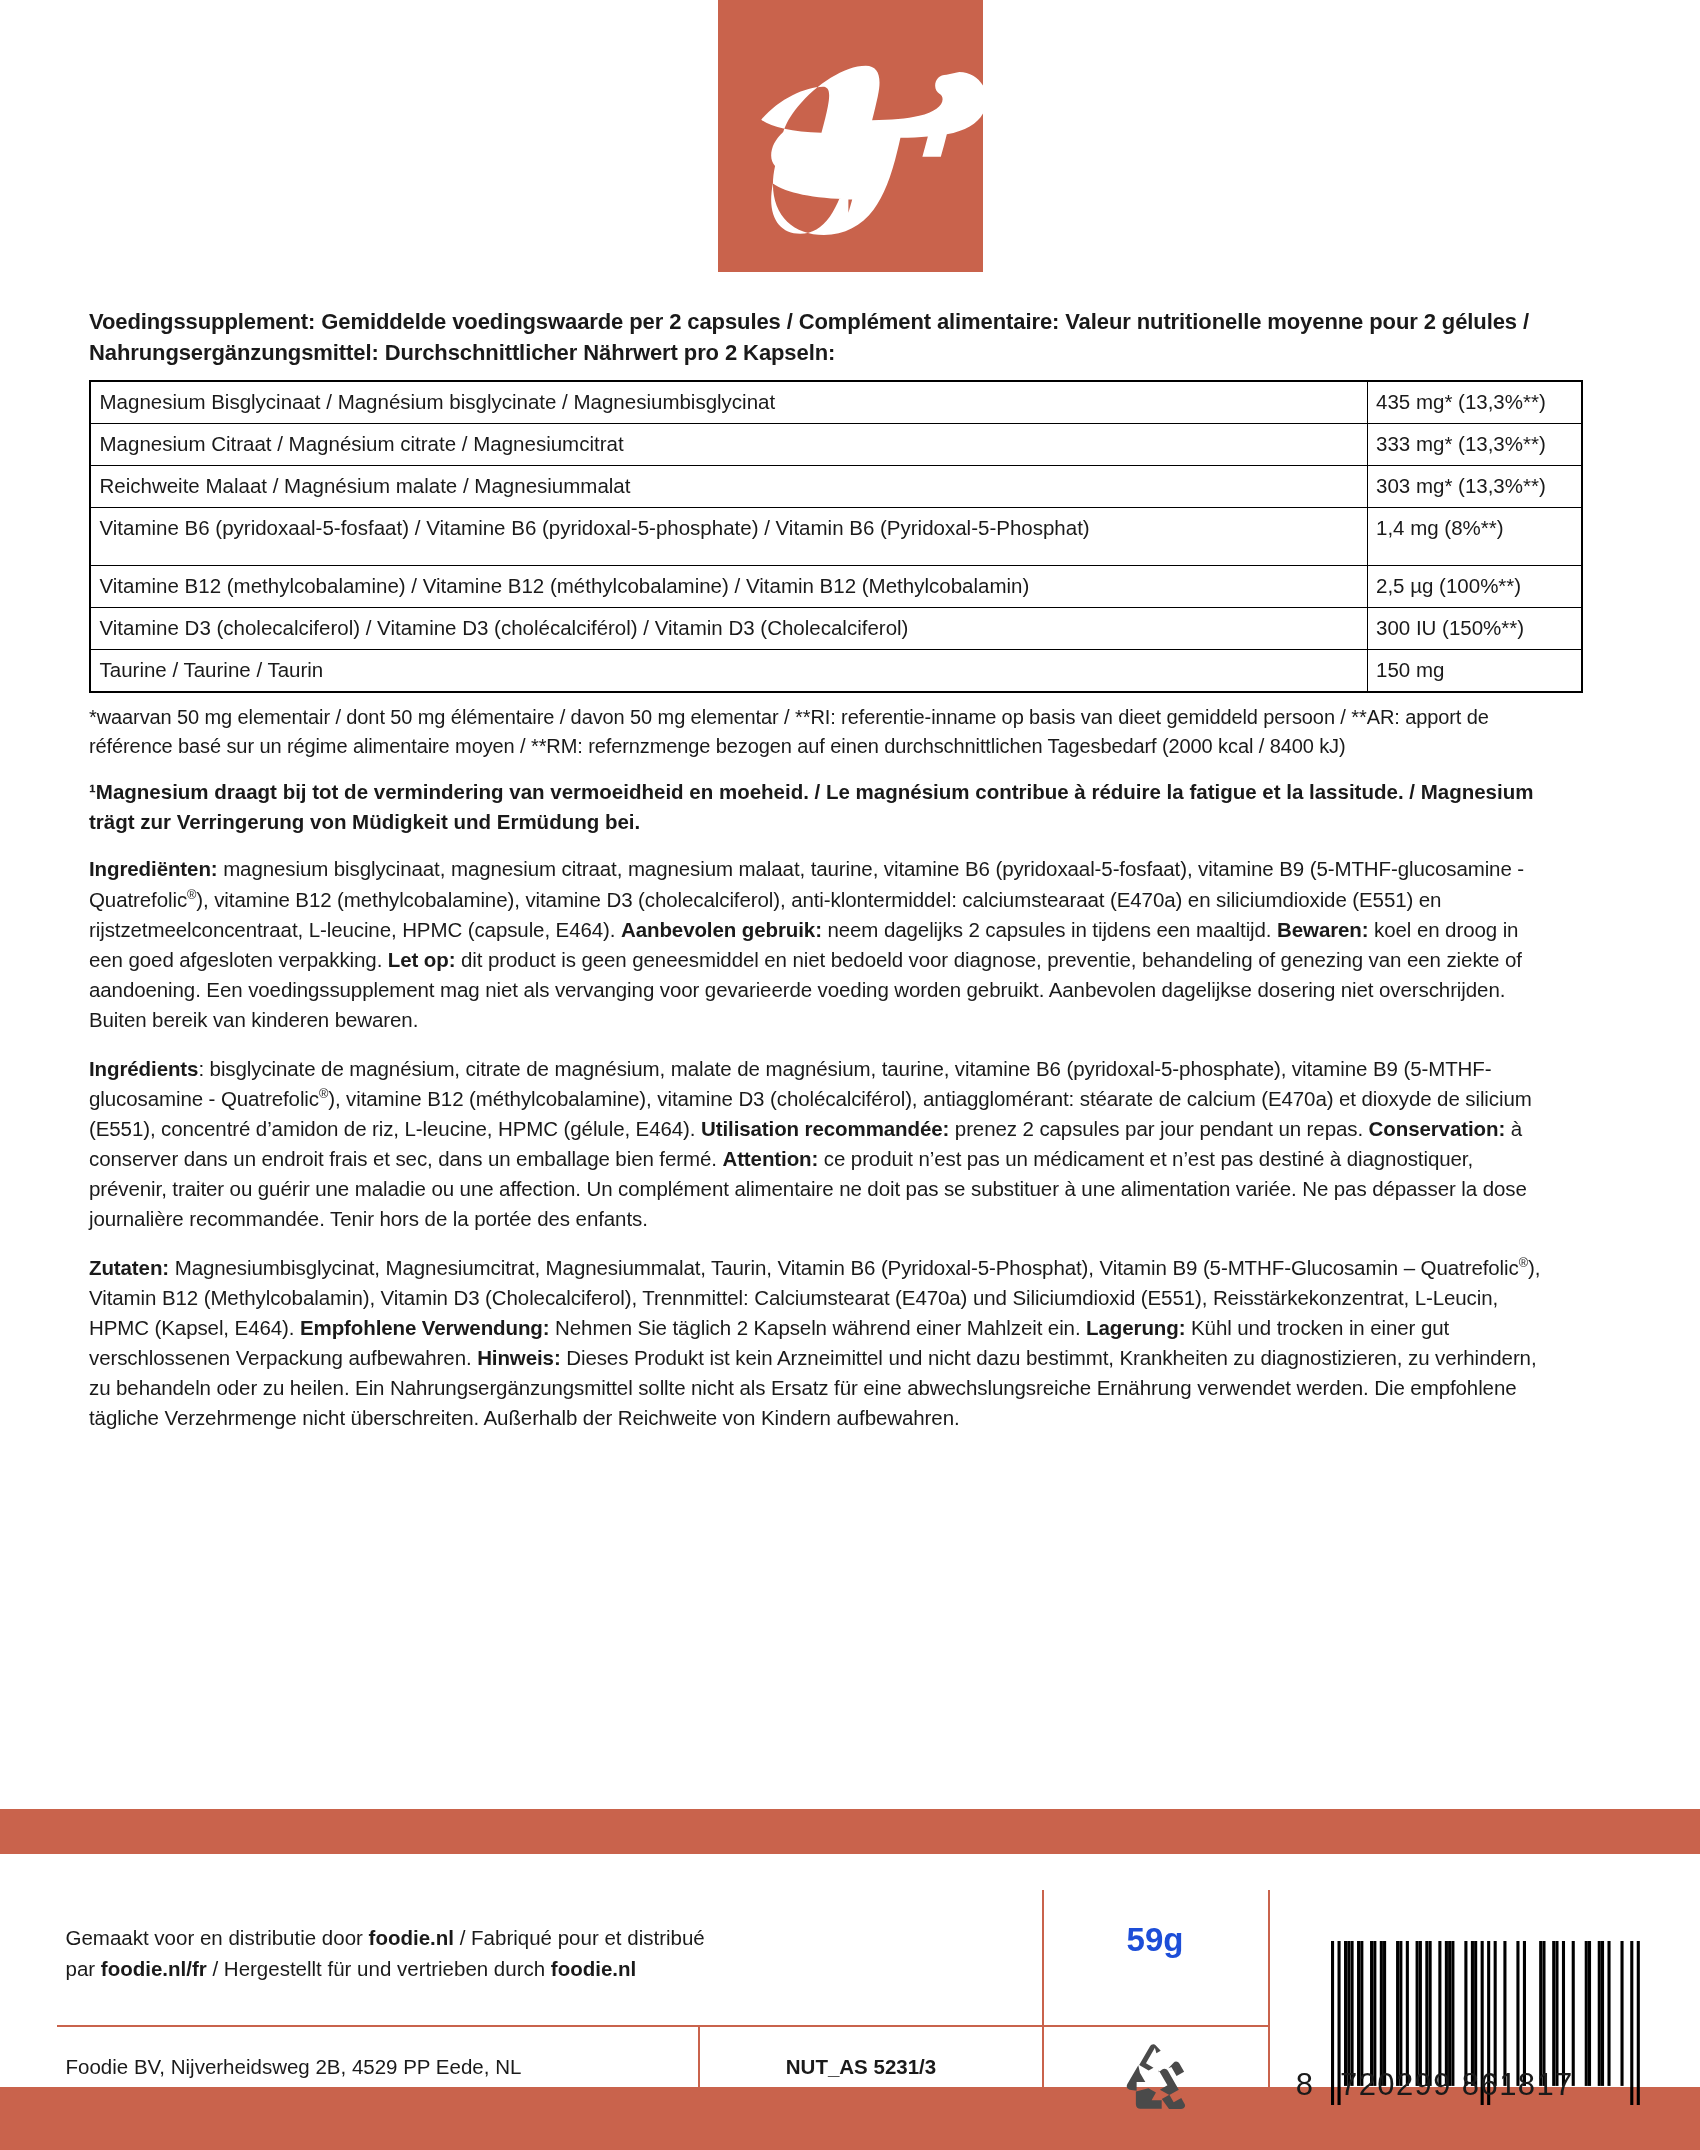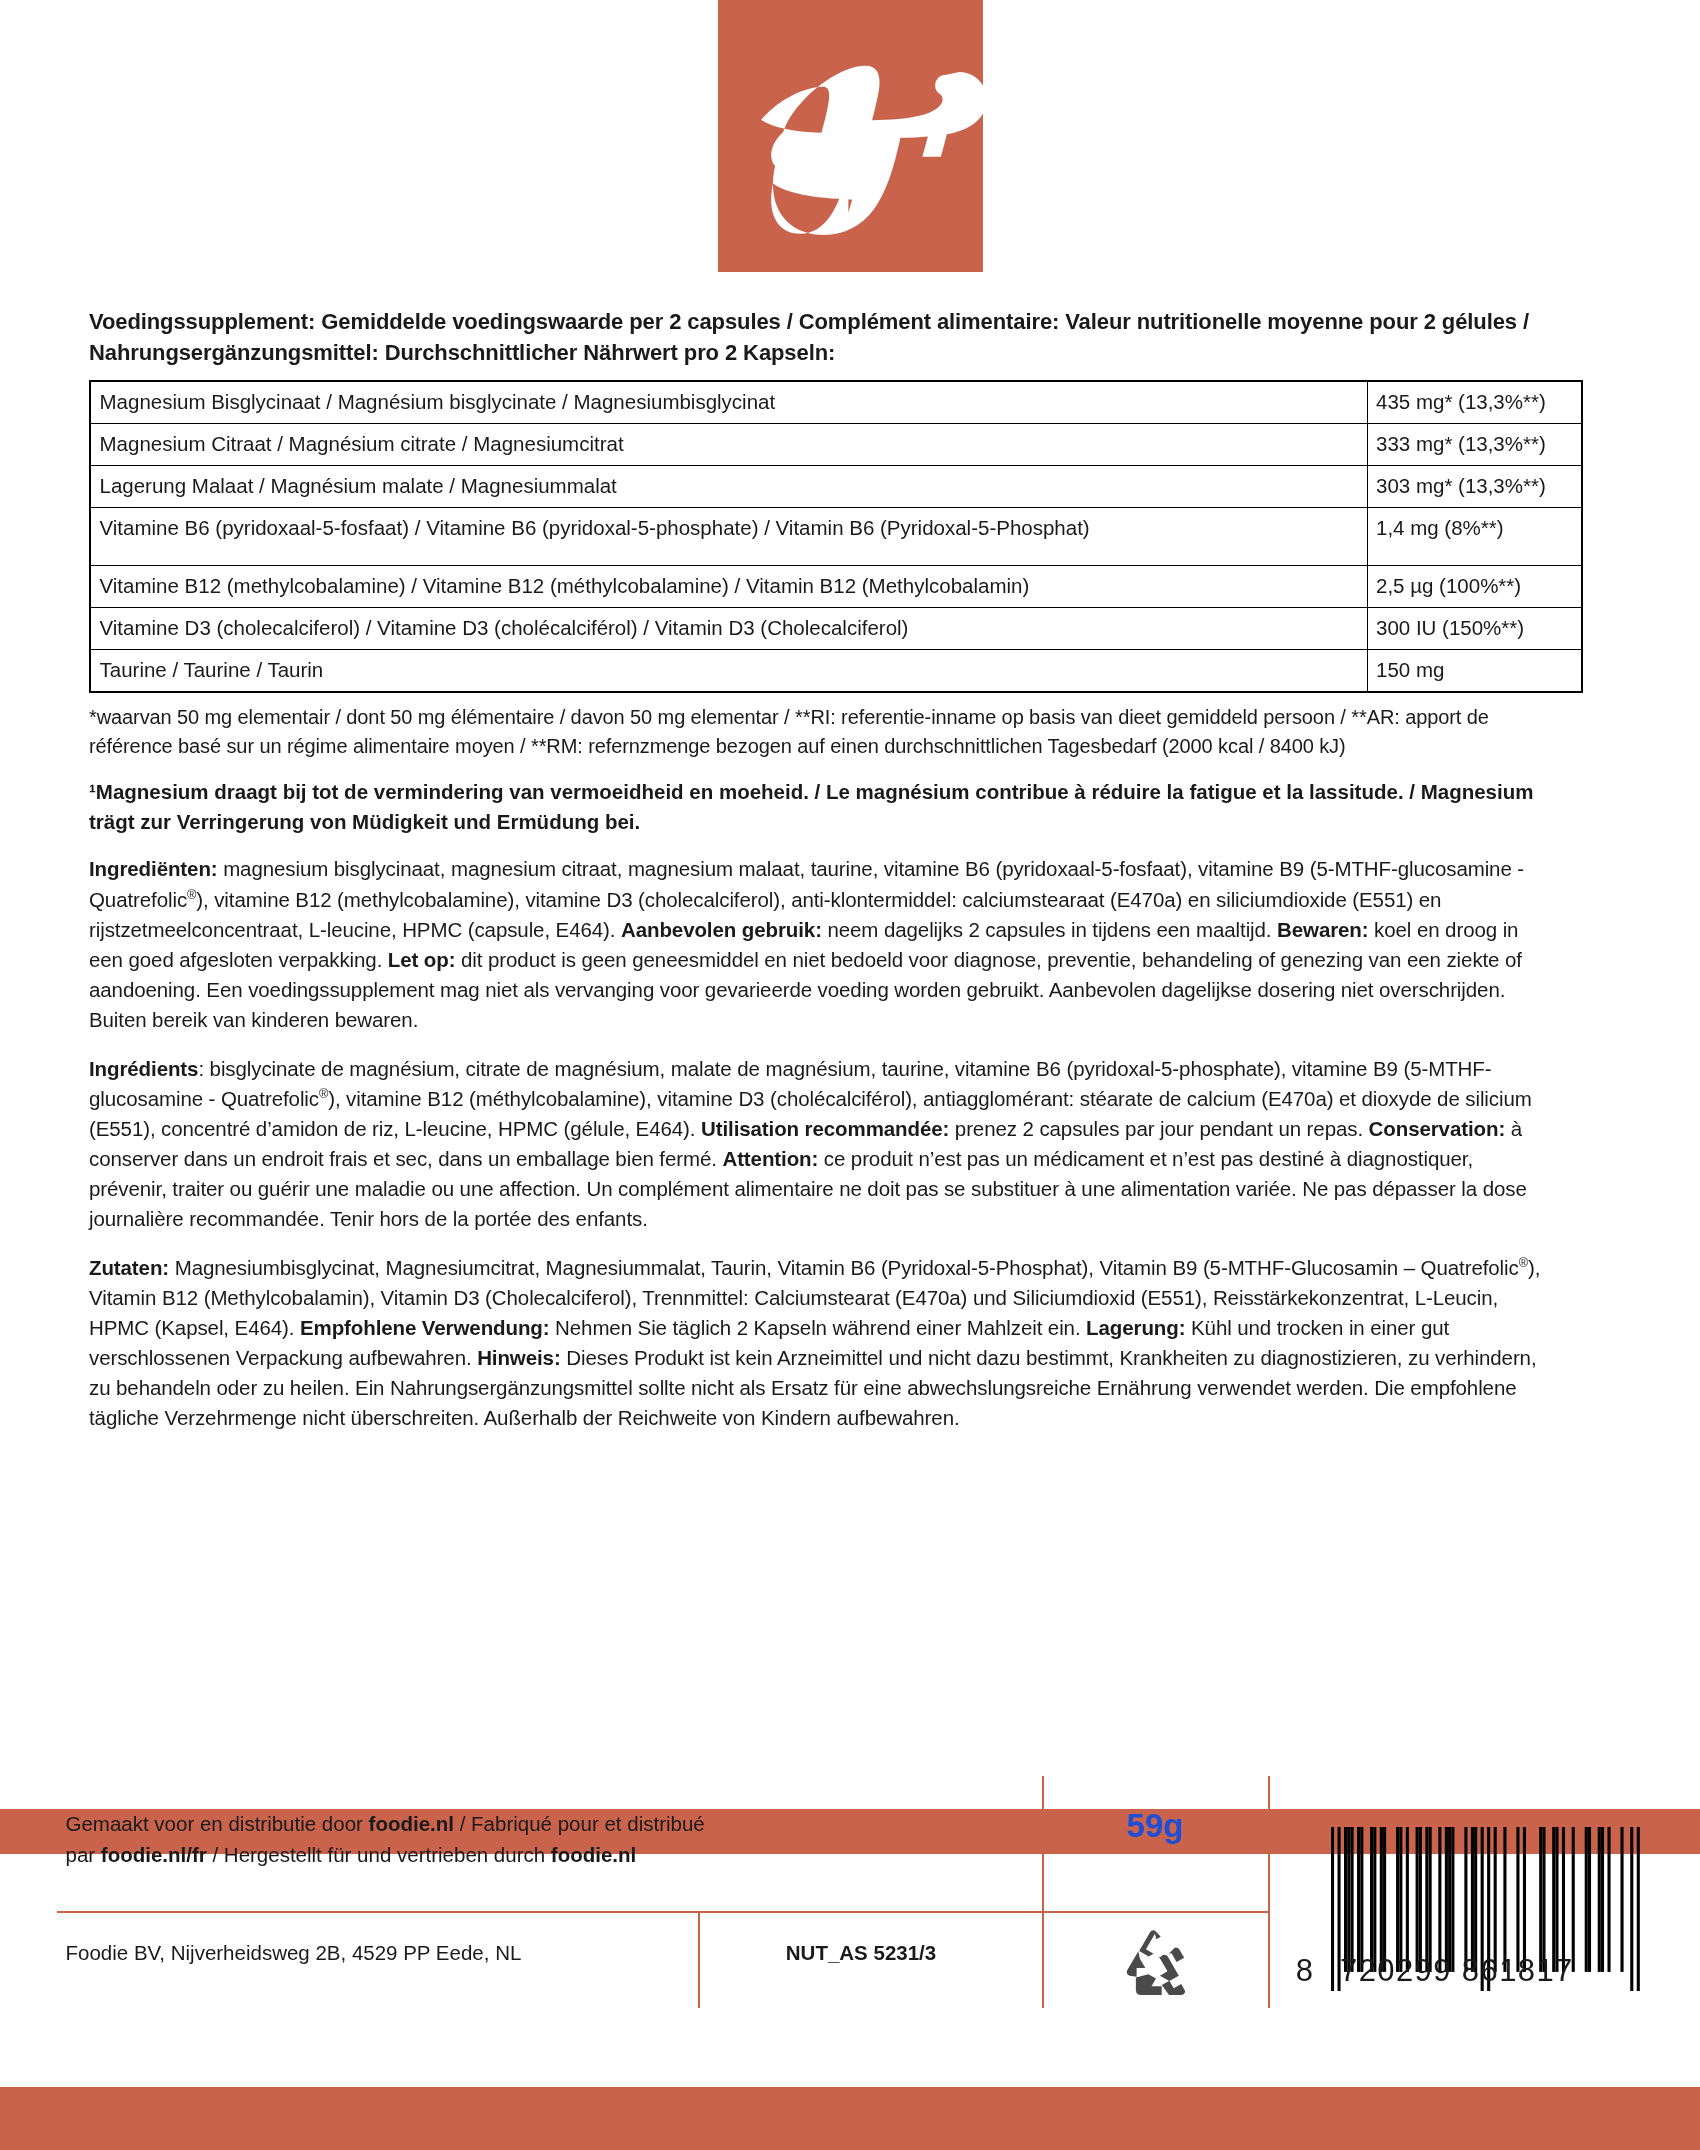--- a/index.html
+++ b/index.html
@@ -106,21 +106,21 @@
     top: 2087px;
     width: 1700px;
     height: 64px;
     background: #c9634c;
   }
 
   
   .footer {
     position: absolute;
     left: 57px;
-    top: 1776px;
+    top: 1890px;
     width: 1594px;
     height: 232px;
   }
   .foot-row-1 {
     position: absolute;
     left: 0; top: 0;
     width: 1594px; height: 137px;
   }
   .foot-row-2 {
     position: absolute;
@@ -231,21 +231,21 @@
 
     <tr>
         <td class="name">Magnesium Bisglycinaat / Magnésium bisglycinate / Magnesiumbisglycinat</td>
         <td class="val">435 mg* (13,3%**)</td>
       </tr>
         <tr>
         <td class="name">Magnesium Citraat / Magnésium citrate / Magnesiumcitrat</td>
         <td class="val">333 mg* (13,3%**)</td>
       </tr>
         <tr>
-        <td class="name">Lagerung Malaat / Magnésium malate / Magnesiummalat</td>
+        <td class="name">Reichweite Malaat / Magnésium malate / Magnesiummalat</td>
         <td class="val">303 mg* (13,3%**)</td>
       </tr>
         <tr class="tall">
         <td class="name">Vitamine B6 (pyridoxaal-5-fosfaat) / Vitamine B6 (pyridoxal-5-phosphate) / Vitamin B6 (Pyridoxal-5-Phosphat)</td>
         <td class="val">1,4 mg (8%**)</td>
       </tr>
         <tr>
         <td class="name">Vitamine B12 (methylcobalamine) / Vitamine B12 (méthylcobalamine) / Vitamin B12 (Methylcobalamin)</td>
         <td class="val">2,5 µg (100%**)</td>
       </tr>

